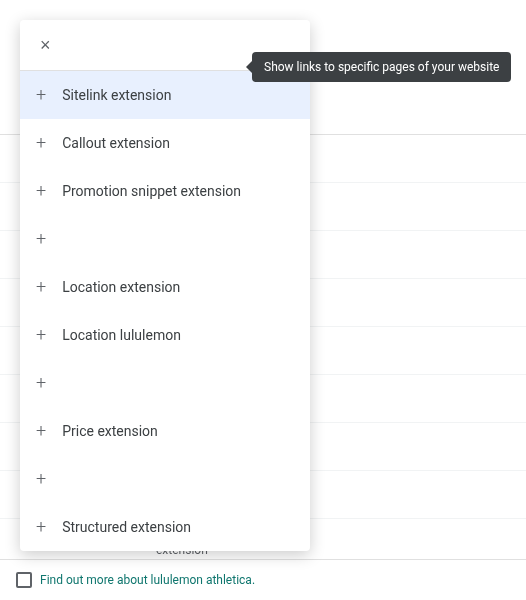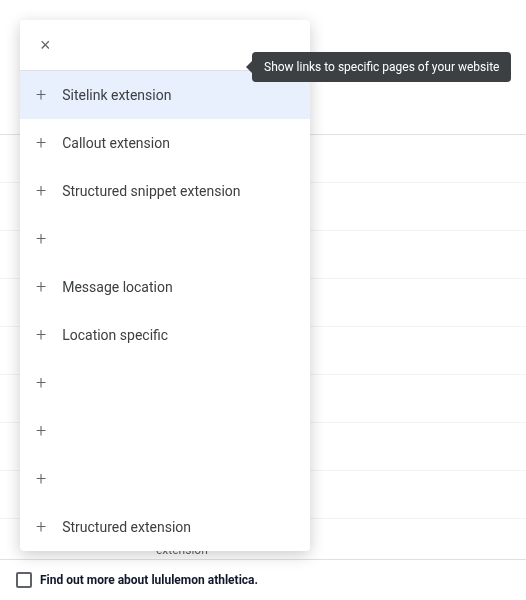--- a/index.html
+++ b/index.html
@@ -148,22 +148,21 @@
       background: #fff;
       border-top: 1px solid #e0e0e0;
       padding: 12px 16px;
       z-index: 5;
     }
 
     .bottom-bar-content {
       display: flex;
       align-items: center;
       font-size: 12px;
-      color: #0f172a;
-      font-weight: bold;
+      color: #0f766e;
     }
 
     .checkbox-placeholder {
       width: 16px;
       height: 16px;
       border: 2px solid #5f6368;
       margin-right: 8px;
       border-radius: 2px;
       flex-shrink: 0;
     }
@@ -247,38 +246,39 @@
       <li class="menu-item active">
         <span class="plus-icon">+</span>
         <span class="menu-item-label">Sitelink extension</span>
       </li>
       <li class="menu-item">
         <span class="plus-icon">+</span>
         <span class="menu-item-label">Callout extension</span>
       </li>
       <li class="menu-item">
         <span class="plus-icon">+</span>
-        <span class="menu-item-label">Structured snippet extension</span>
-      </li>
-      <li class="menu-item">
-        <span class="plus-icon">+</span>
-      </li>
-      <li class="menu-item">
-        <span class="plus-icon">+</span>
-        <span class="menu-item-label">Message location</span>
-      </li>
-      <li class="menu-item">
-        <span class="plus-icon">+</span>
-        <span class="menu-item-label">Location specific</span>
-      </li>
-      <li class="menu-item">
-        <span class="plus-icon">+</span>
-      </li>
-      <li class="menu-item">
-        <span class="plus-icon">+</span>
+        <span class="menu-item-label">Promotion snippet extension</span>
+      </li>
+      <li class="menu-item">
+        <span class="plus-icon">+</span>
+      </li>
+      <li class="menu-item">
+        <span class="plus-icon">+</span>
+        <span class="menu-item-label">Location extension</span>
+      </li>
+      <li class="menu-item">
+        <span class="plus-icon">+</span>
+        <span class="menu-item-label">Location lululemon</span>
+      </li>
+      <li class="menu-item">
+        <span class="plus-icon">+</span>
+      </li>
+      <li class="menu-item">
+        <span class="plus-icon">+</span>
+        <span class="menu-item-label">Price extension</span>
       </li>
       <li class="menu-item">
         <span class="plus-icon">+</span>
       </li>
       <li class="menu-item">
         <span class="plus-icon">+</span>
         <span class="menu-item-label">Structured extension</span>
       </li>
     </ul>
 </div>

